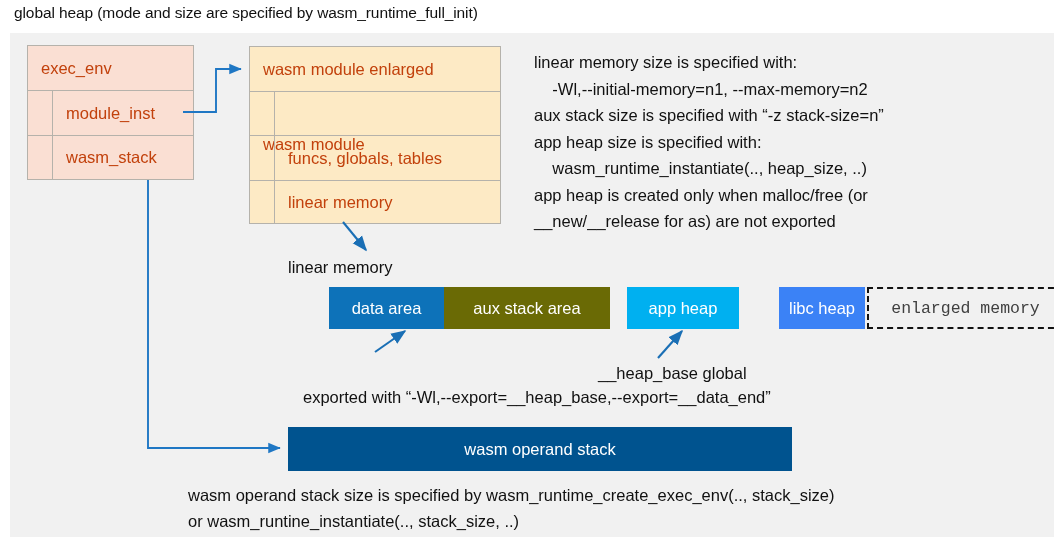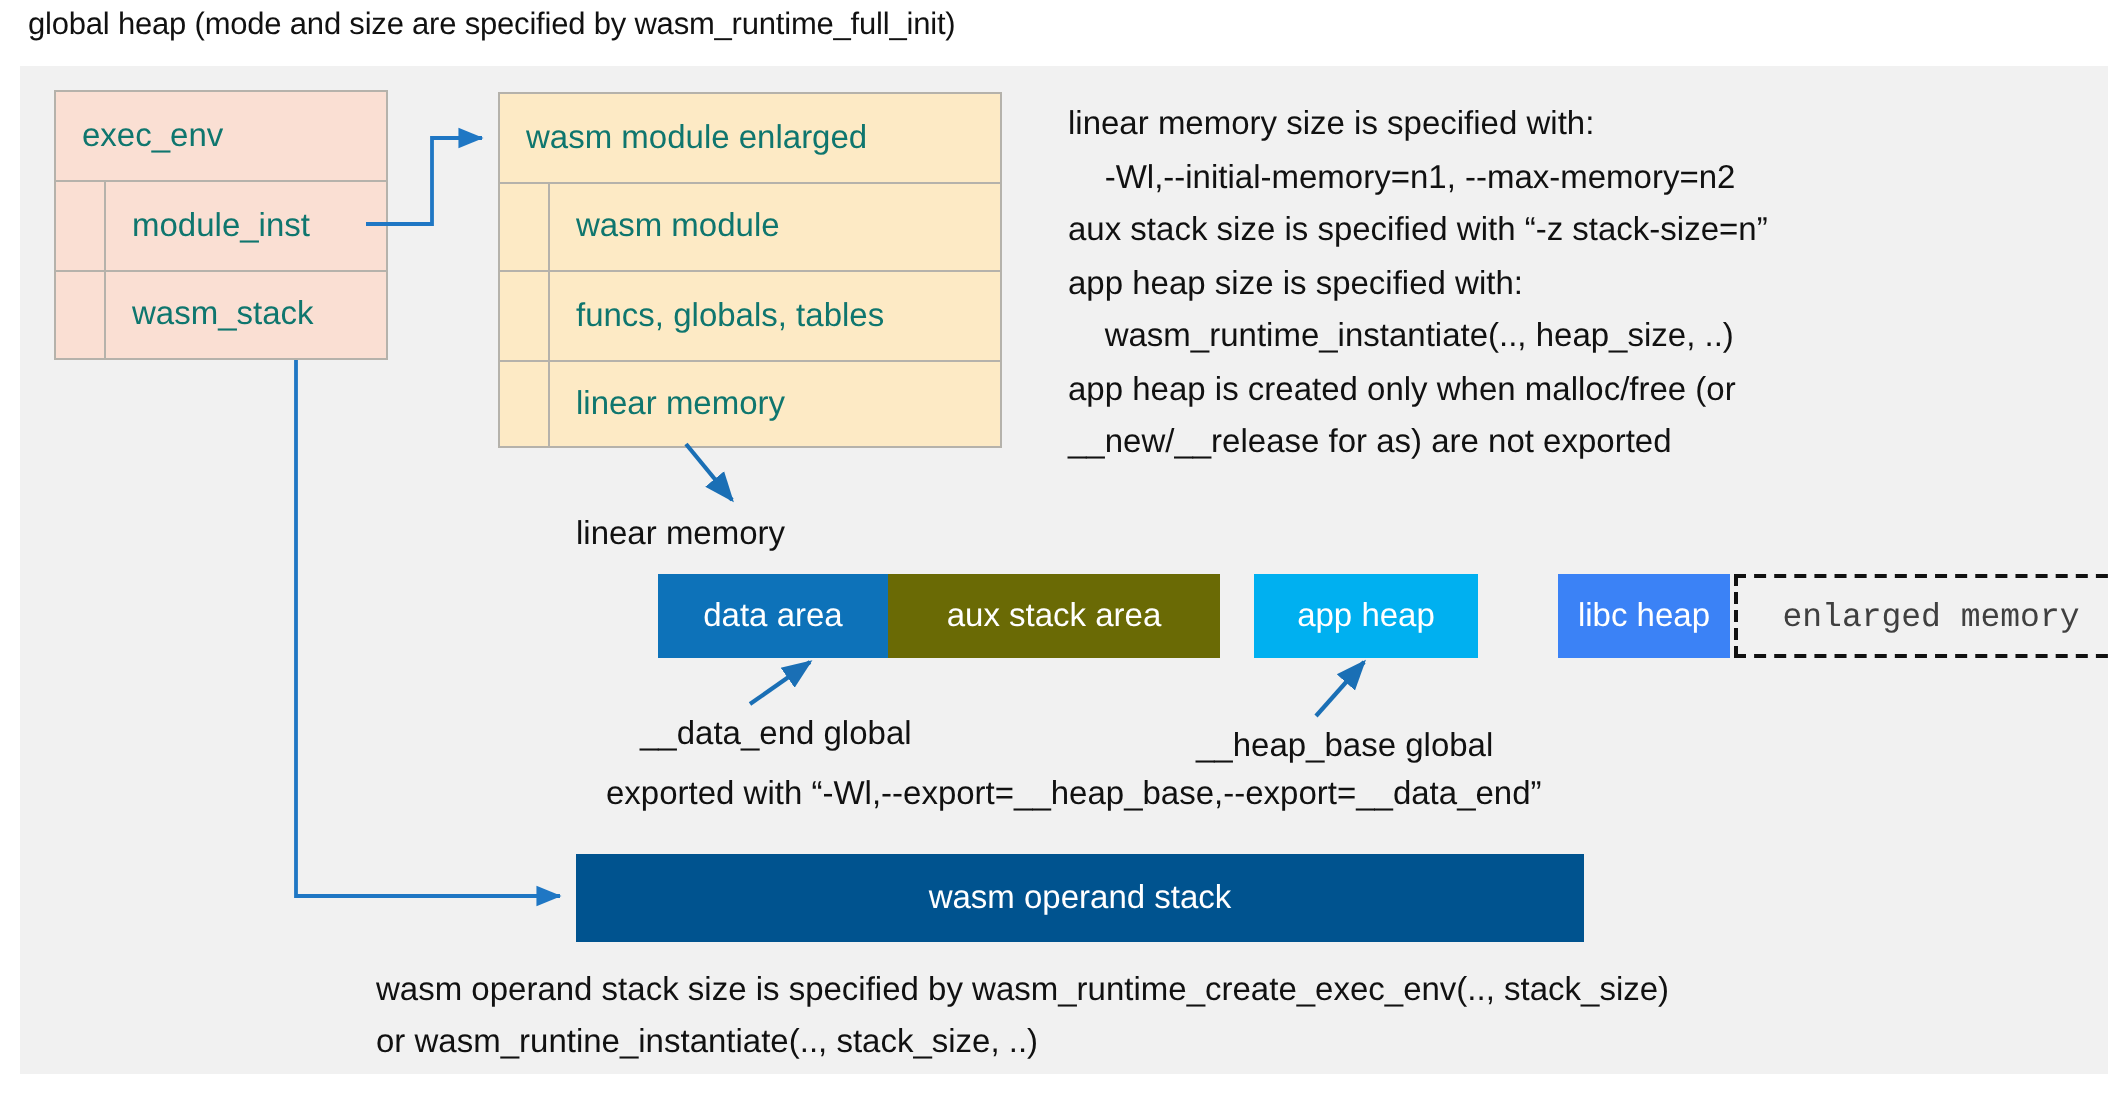--- a/index.html
+++ b/index.html
@@ -29,21 +29,21 @@
   
   .box{position:absolute;box-sizing:border-box;}
 
   .struct{
     border:1px solid #b5b2ab;
     box-sizing:border-box;
   }
   .struct .row{
     box-sizing:border-box;
     display:flex;align-items:flex-start;
-    font-size:16.5px;color:#0f766e;
+    font-size:16.5px;color:#c2410c;
     white-space:nowrap;
   }
   .struct .row .gutter{
     box-sizing:border-box;
     height:100%;
     flex:0 0 auto;
     border-right:1px solid #b5b2ab;
   }
   .struct .row .cell{
     box-sizing:border-box;
@@ -127,21 +127,21 @@
     <div class="row sub" style="height:43px;">
       <div class="gutter" style="width:25px;"></div>
       <div class="cell">wasm_stack</div>
     </div>
   </div>
 
   <div class="box struct mod-inst" style="left:249px;top:46px;width:252px;height:178px;">
     <div class="row hdr" style="height:45px;">
       <div class="cell">wasm module enlarged</div>
     </div>
-    <div class="row sub" style="height:44px;">
+    <div class="row sub" style="height:44px;flex-direction:column;">
       <div class="gutter" style="width:25px;"></div>
       <div class="cell">wasm module</div>
     </div>
     <div class="row sub" style="height:45px;">
       <div class="gutter" style="width:25px;"></div>
       <div class="cell">funcs, globals, tables</div>
     </div>
     <div class="row sub" style="height:42px;">
       <div class="gutter" style="width:25px;"></div>
       <div class="cell">linear memory</div>
@@ -169,21 +169,20 @@
       <span>app heap</span>
     </div>
     <div class="seg" style="width:86px;background:#3b82f6;margin-left:40px;">
       <span>libc heap</span>
     </div>
     <div class="seg enlarged" style="width:197px;">
       <span>enlarged memory</span>
     </div>
   </div>
 
-  <div class="anno" style="left:320px;top:358px;">__data_end global</div>
   <div class="anno" style="left:598px;top:364px;">__heap_base global</div>
   <div class="anno" style="left:303px;top:388px;">exported with “-Wl,--export=__heap_base,--export=__data_end”</div>
 
   <div class="opstack" style="left:288px;top:427px;width:504px;height:44px;background:#00538f;">
     <span>wasm operand stack</span>
   </div>
 
   <div class="bottom-note" style="left:188px;top:482px;">wasm operand stack size is specified by wasm_runtime_create_exec_env(.., stack_size)
 or wasm_runtine_instantiate(.., stack_size, ..)</div>
 

